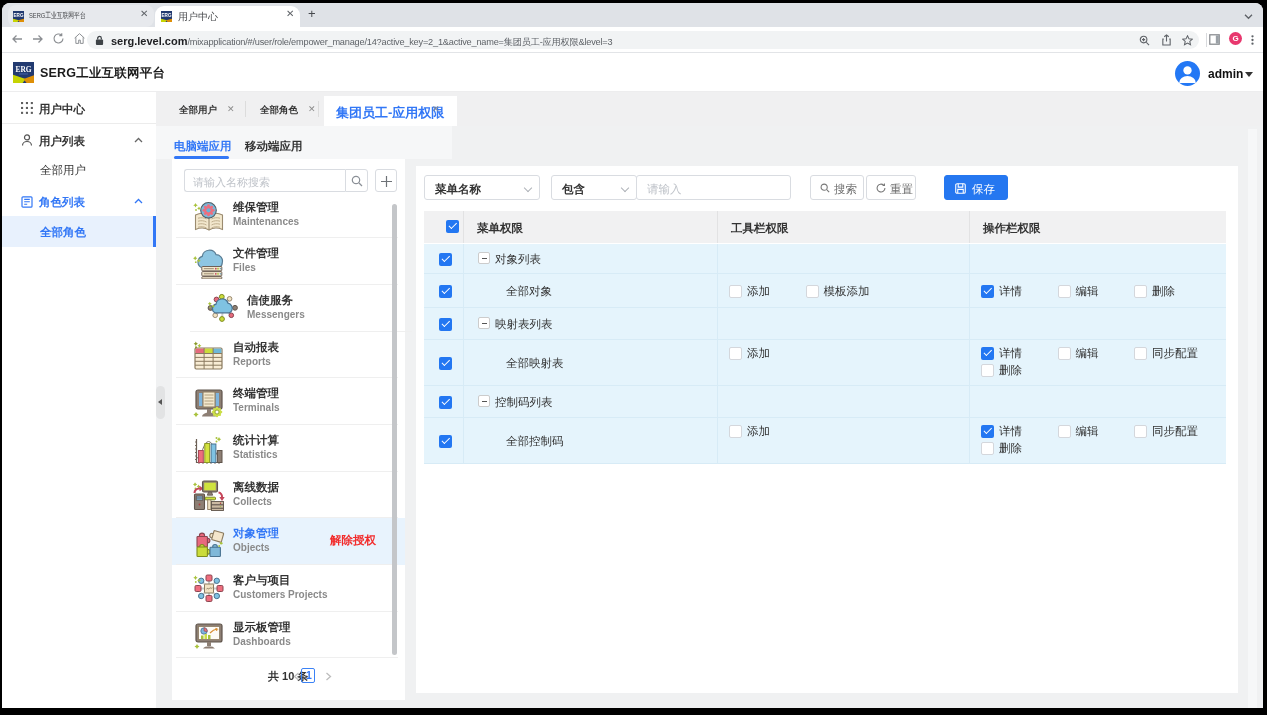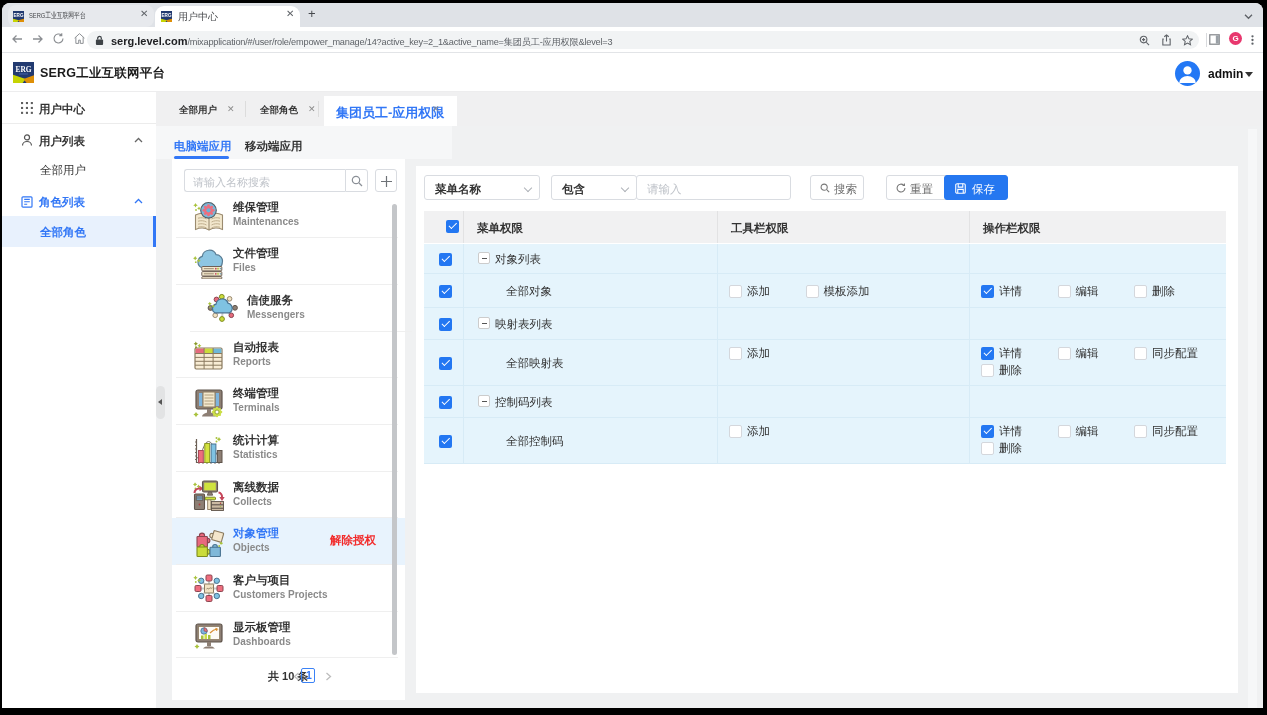--- a/index.html
+++ b/index.html
@@ -503,21 +503,21 @@
         <div class="selbox" style="left:220px;width:155px;">
             <span class="seltxt" style="color:#bfc3c9;font-weight:normal;">请输入</span>
           </div>
         <div class="fbtn" style="left:394px;width:54px;">
             <svg style="position:absolute;left:9px;top:7px;" width="10" height="10" viewBox="0 0 12 12">
               <circle cx="5" cy="5" r="3.7" stroke="#777" stroke-width="1.3" fill="none"></circle>
               <path d="M8 8 L11 11" stroke="#777" stroke-width="1.3"></path>
             </svg>
             <span style="position:absolute;left:23px;top:6px;">搜索</span>
           </div>
-        <div class="fbtn" style="left:470px;width:76px;text-decoration:underline;">
+        <div class="fbtn" style="left:450px;width:50px;text-decoration:underline;">
             <svg style="position:absolute;left:9px;top:7px;" width="10" height="10" viewBox="0 0 14 14">
               <path d="M12.5 7 a5.5 5.5 0 1 1 -1.8 -4 M11.8 0.8 v2.6 h-2.6" stroke="#777" stroke-width="1.5" fill="none"></path>
             </svg>
             <span style="position:absolute;left:23px;top:6px;">重置</span>
           </div>
         <div class="fbtn" style="left:528px;width:64px;background:#2577f0;border-color:#2577f0;color:#fff;">
             <svg style="position:absolute;left:10px;top:6.5px;" width="11" height="11" viewBox="0 0 12 12">
               <rect x="0.8" y="0.8" width="10.4" height="10.4" rx="1.5" stroke="#fff" stroke-width="1.2" fill="none"></rect>
               <path d="M3.5 0.8 V4.5 H8.5 V0.8 M3 11 V7 H9 V11" stroke="#fff" stroke-width="1.2" fill="none"></path>
             </svg>

